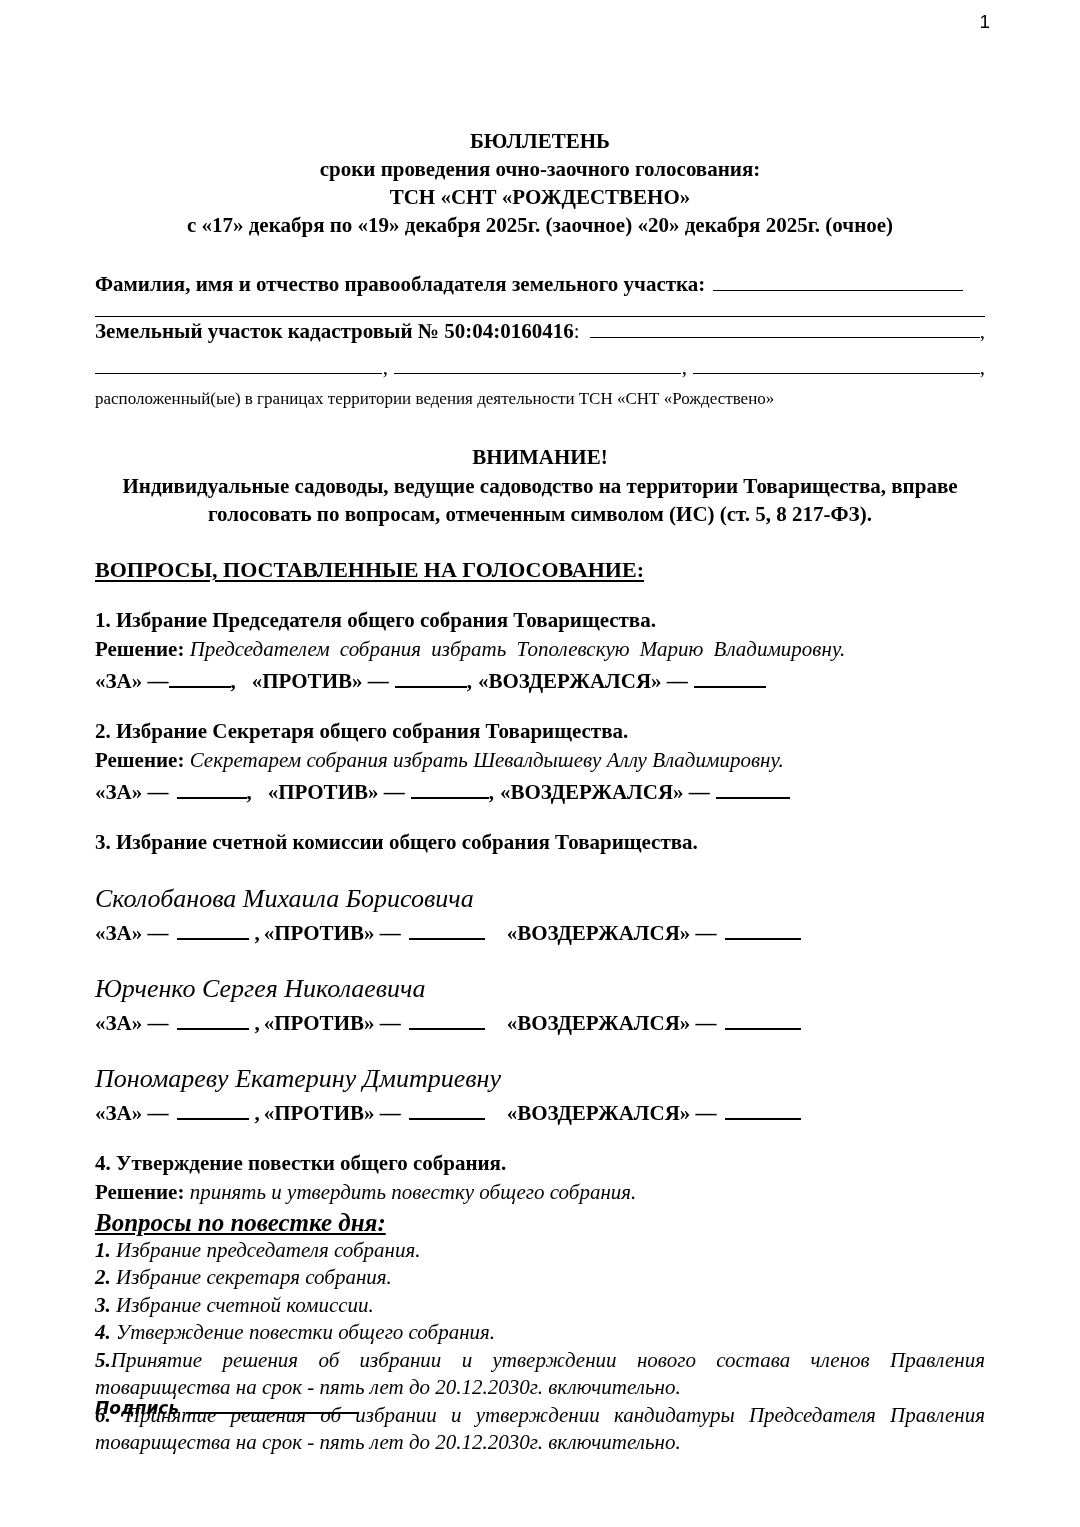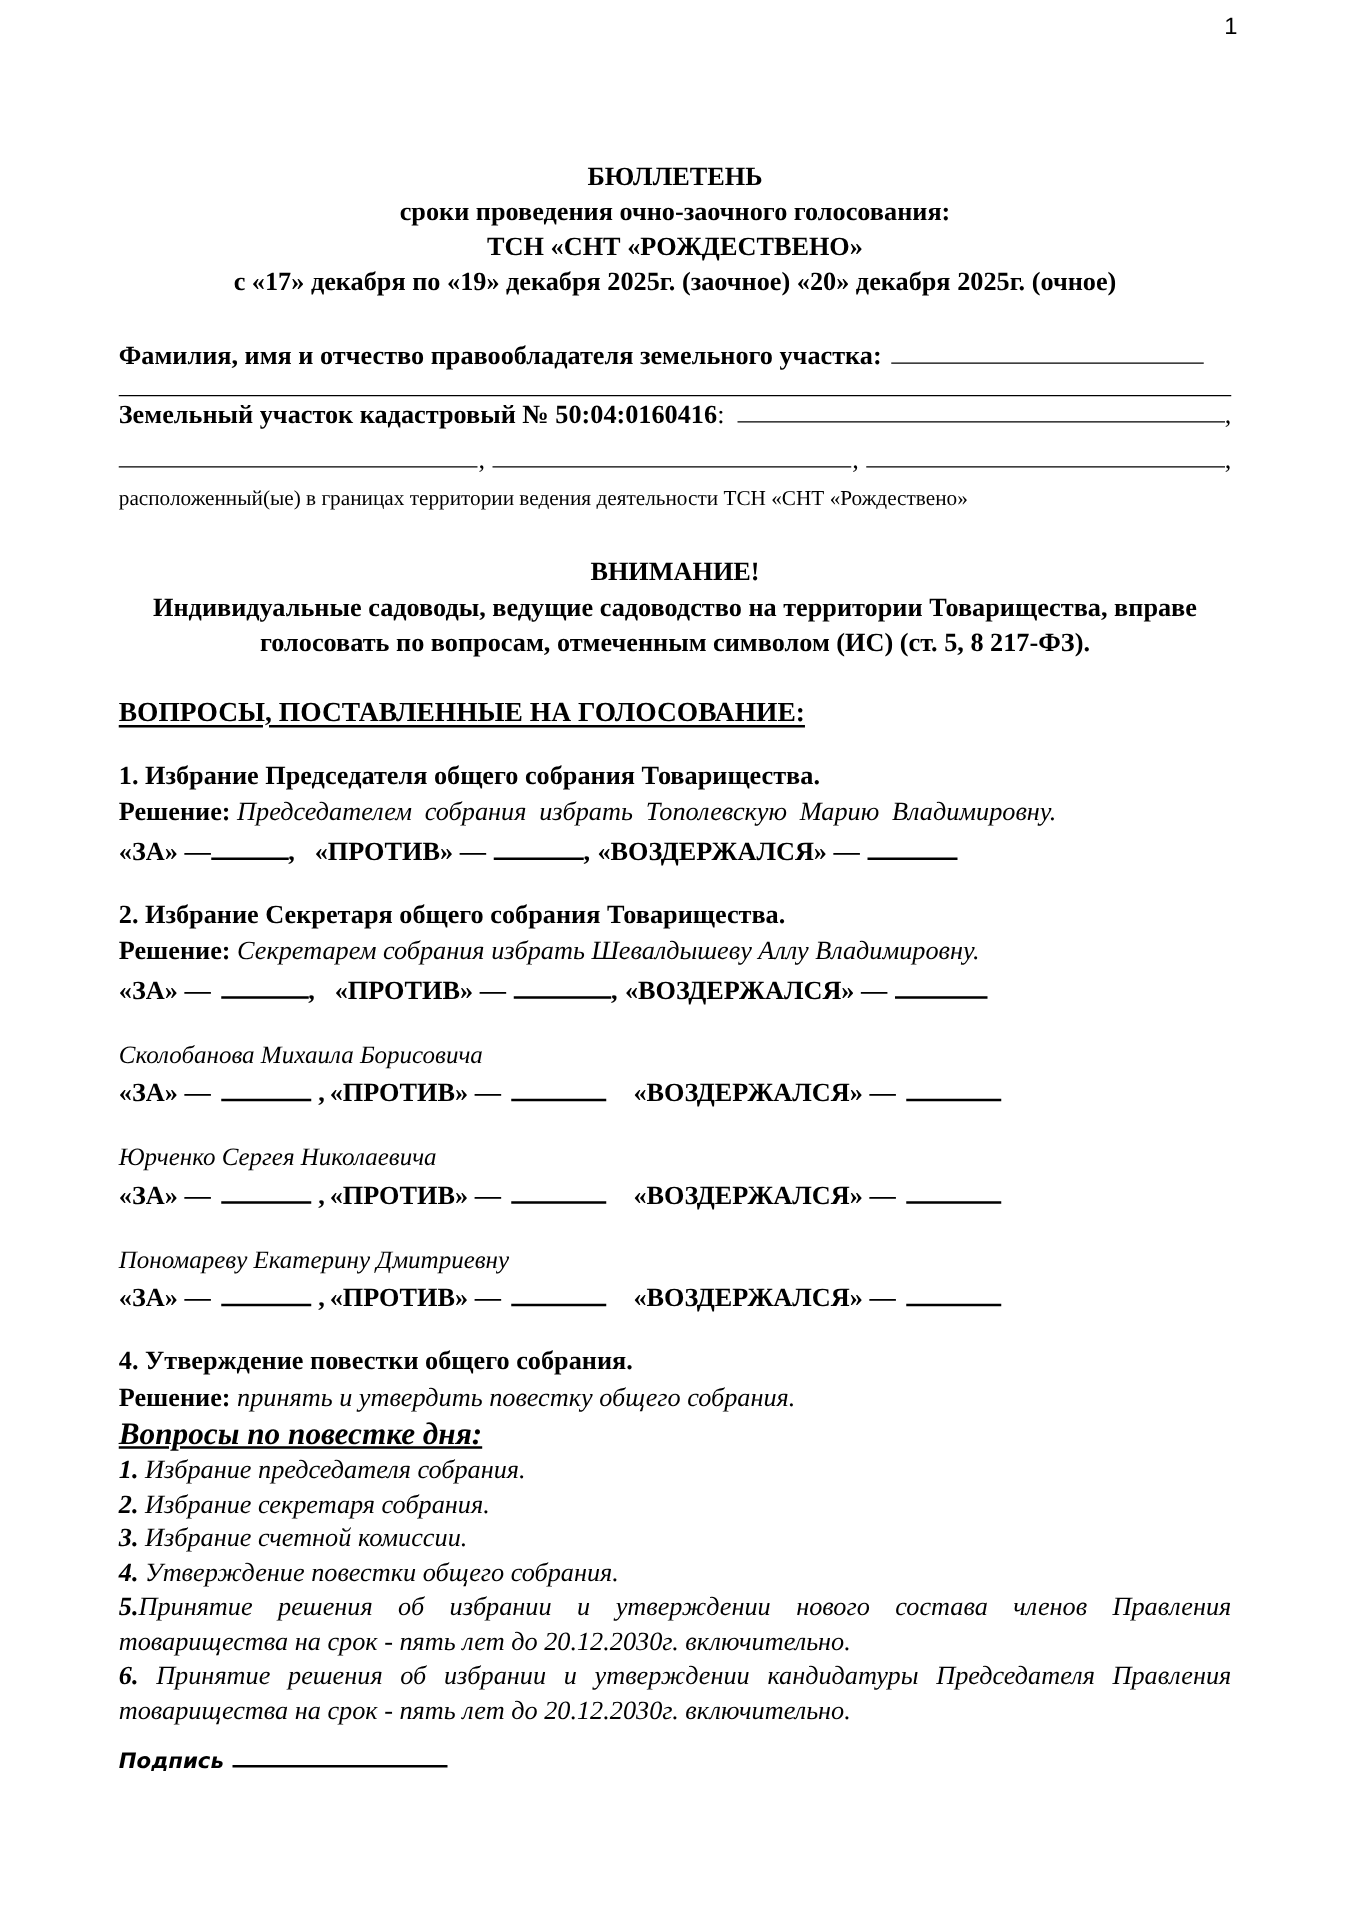--- a/index.html
+++ b/index.html
@@ -129,21 +129,21 @@
   .vote-row .vfill {
     display: inline-block;
     border-bottom: 2px solid #000;
     height: 0.92em;
   }
 
   
   .candidate { margin-top: 26px; }
   .cand-name {
     font-style: italic;
-    font-size: 20px;
+    font-size: 26px;
     line-height: 1.3;
   }
   .cand-vote { margin-top: 3px; }
 
   
   .agenda-subhead {
     font-weight: bold;
     font-style: italic;
     font-size: 25px;
     text-decoration: underline;
@@ -260,20 +260,21 @@
       <span>,</span>
       <span style="padding-left:16px">«ПРОТИВ» —</span>
       <span class="vfill" style="width:78px;margin-left:6px"></span>
       <span>,</span>
       <span style="padding-left:6px">«ВОЗДЕРЖАЛСЯ» —</span>
       <span class="vfill" style="width:74px;margin-left:6px"></span>
     </div>
   </div>
 
   <div class="question">
+    <div class="q-title">3. Избрание счетной комиссии общего собрания Товарищества.</div>
 
     <div class="candidate">
       <div class="cand-name">Сколобанова Михаила Борисовича</div>
       <div class="vote-row cand-vote">
         <span>«ЗА» —</span>
         <span class="vfill" style="width:72px;margin-left:8px"></span>
         <span style="padding-left:6px">,</span>
         <span style="padding-left:4px">«ПРОТИВ» —</span>
         <span class="vfill" style="width:76px;margin-left:8px"></span>
         <span style="padding-left:22px">«ВОЗДЕРЖАЛСЯ» —</span>

